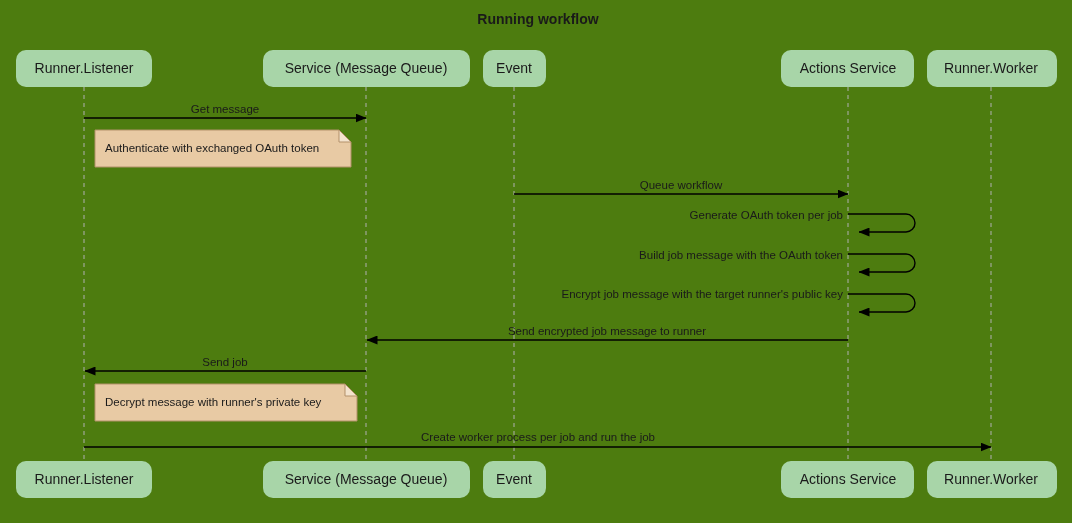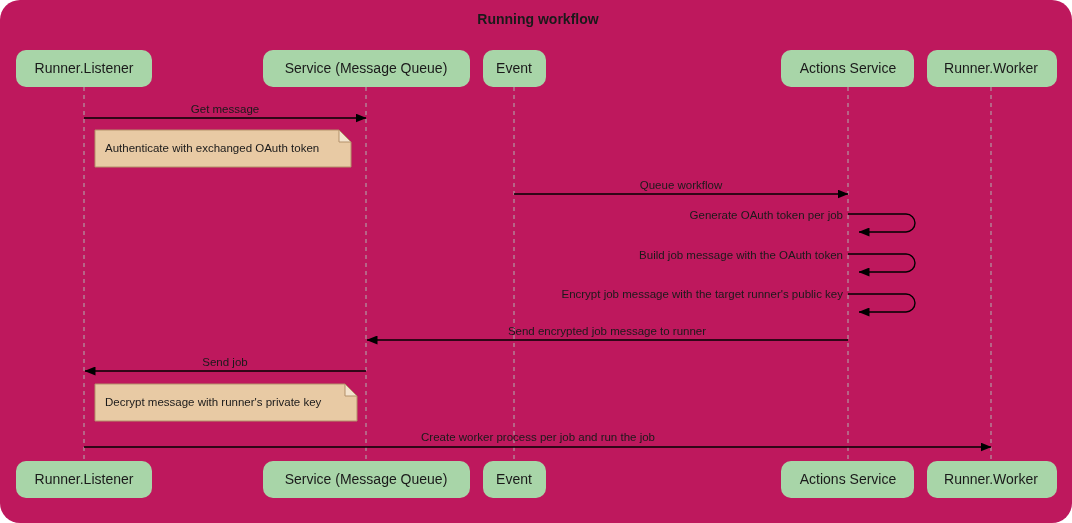--- a/index.html
+++ b/index.html
@@ -9,23 +9,22 @@
     background: #ffffff;
   }
   body {
     font-family: "Liberation Sans", sans-serif;
     color: #000000;
   }
   #diagram-root {
     position: relative;
     width: 1072px;
     height: 523px;
-    background: #be185d;
+    background: #4d7c0f;
     overflow: hidden;
-    border-radius: 20px;
   }
   svg#seq-svg {
     position: absolute;
     left: 0;
     top: 0;
     width: 1072px;
     height: 523px;
     display: block;
   }
   .diagram-title {

